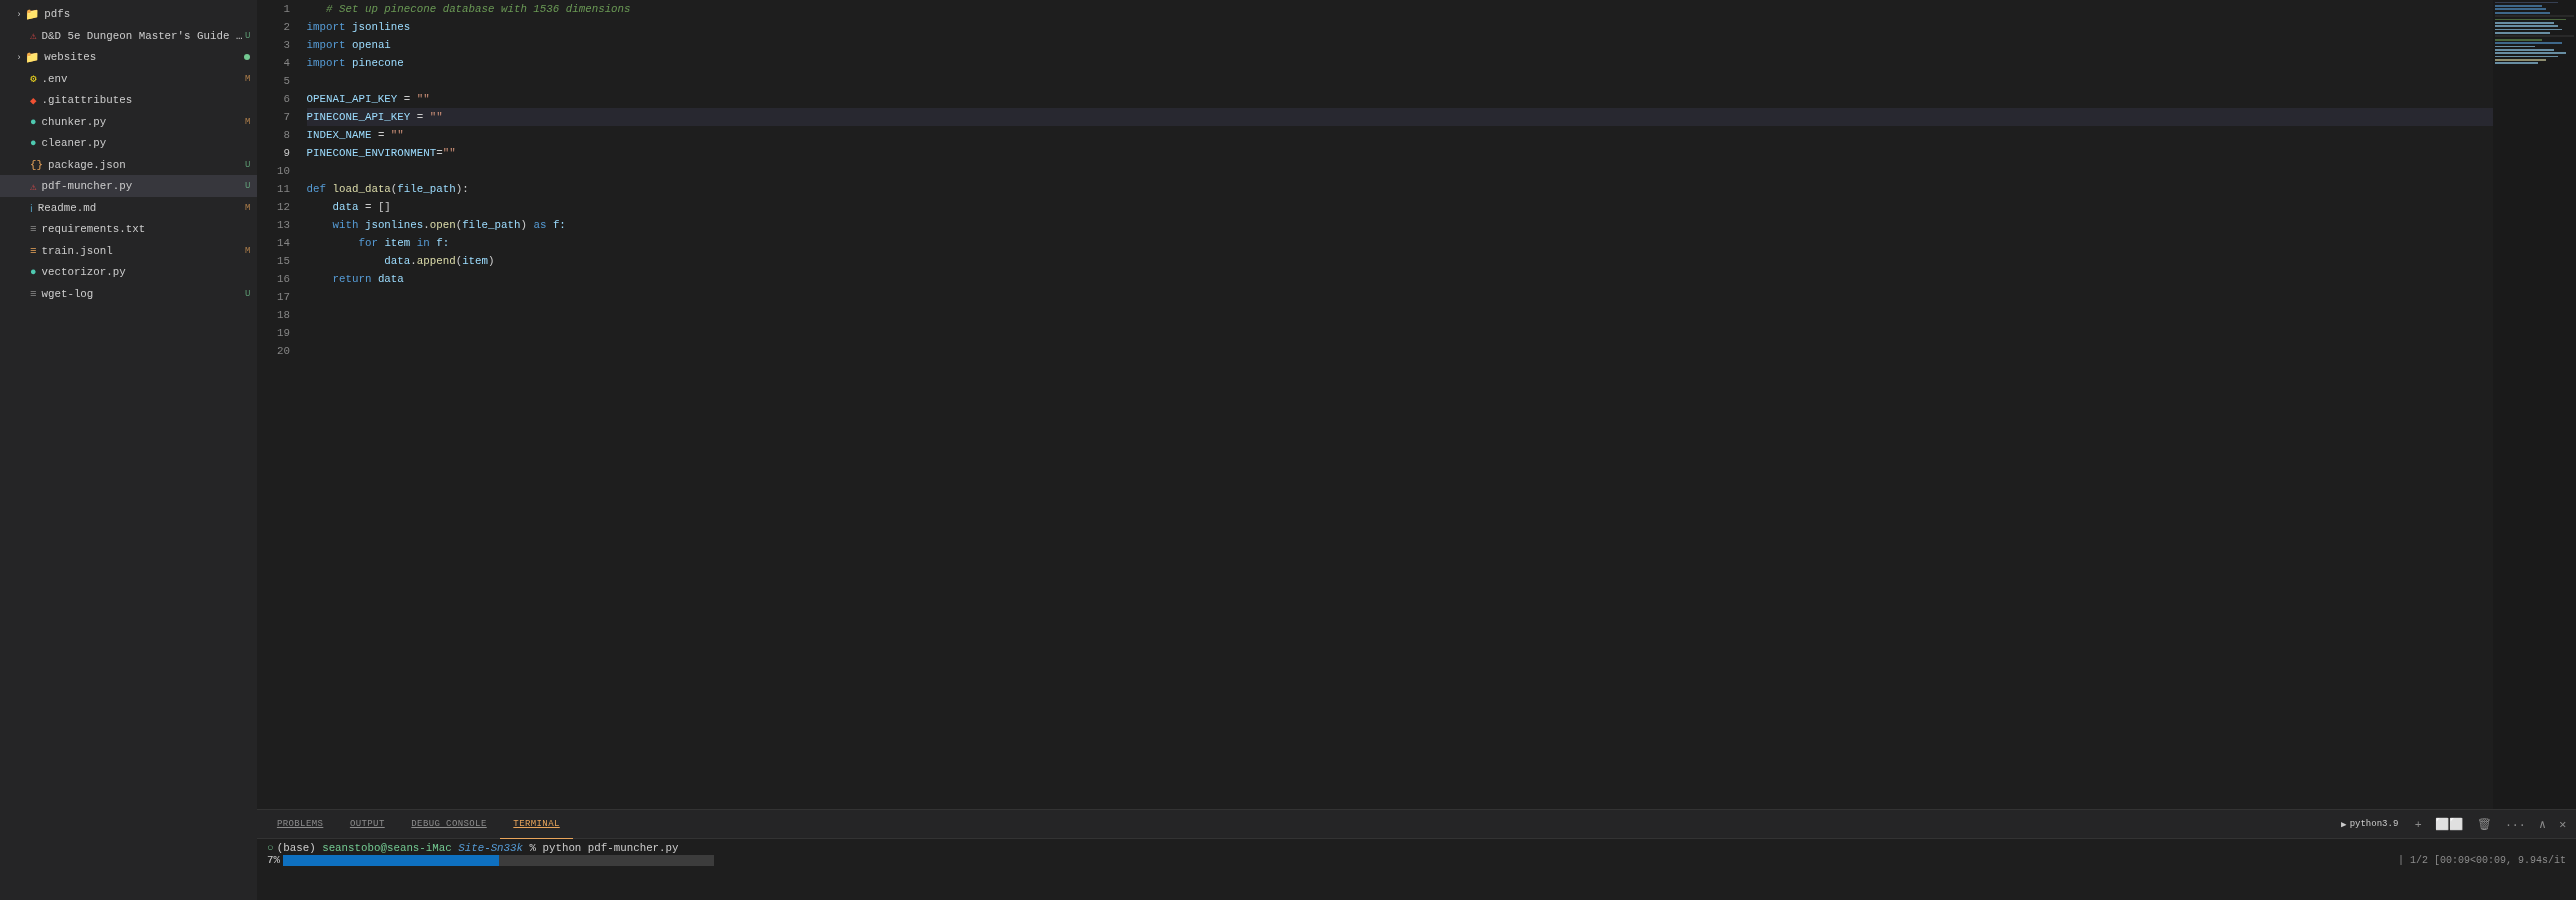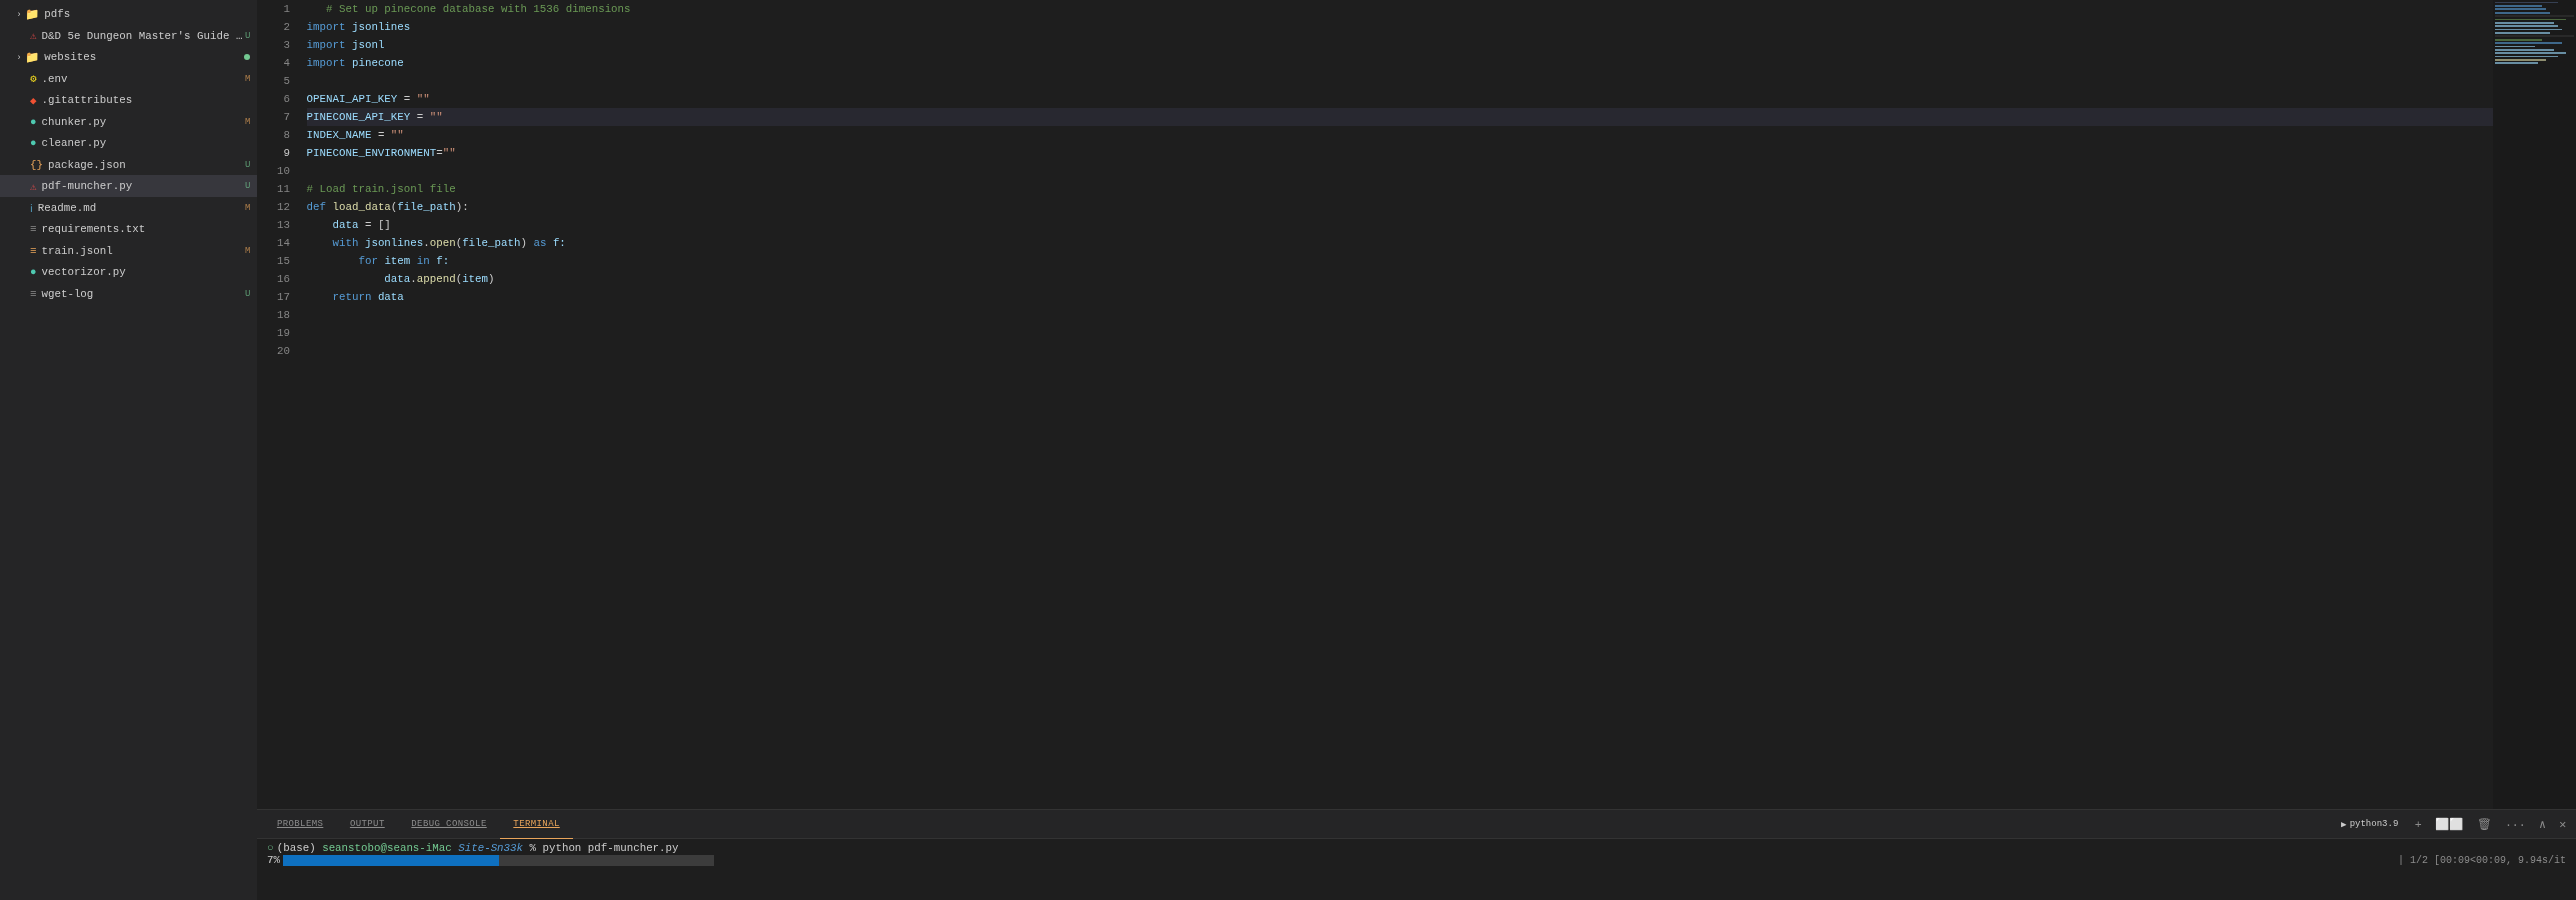--- a/index.html
+++ b/index.html
@@ -124,21 +124,21 @@
 
     .code-line.highlighted {
       background: #282830;
     }
 
     
     .kw { color: #569cd6; }
     .fn { color: #dcdcaa; }
     .str { color: #ce9178; }
     .var { color: #9cdcfe; }
-    .comment { color: #6a9955; }
+    .comment { color: #6a9955; font-style: italic; }
     .op { color: #cccccc; }
     .param { color: #9cdcfe; }
 
     
     .terminal-panel {
       height: 91px;
       background: #1e1e1e;
       border-top: 0.8px solid #333;
       display: flex;
       flex-direction: column;
@@ -383,21 +383,21 @@
 
       <div class="code-line">
         <span class="kw">import</span>
         <span>&nbsp;</span>
         <span class="var">jsonlines</span>
       </div>
 
       <div class="code-line">
         <span class="kw">import</span>
         <span>&nbsp;</span>
-        <span class="var">jsonl</span>
+        <span class="var">openai</span>
       </div>
 
       <div class="code-line">
         <span class="kw">import</span>
         <span>&nbsp;</span>
         <span class="var">pinecone</span>
       </div>
 
       <div class="code-line">&nbsp;</div>
 
@@ -427,23 +427,20 @@
       </div>
 
       <div class="code-line">
         <span class="var">PINECONE_ENVIRONMENT</span>
         <span class="op">=</span>
         <span class="str">""</span>
       </div>
 
       <div class="code-line">&nbsp;</div>
 
-      <div class="code-line">
-        <span class="comment"># Load train.jsonl file</span>
-      </div>
 
       <div class="code-line">
         <span class="kw">def</span>
         <span>&nbsp;</span>
         <span class="fn">load_data</span>
         <span class="op">(</span>
         <span class="param">file_path</span>
         <span class="op">):</span>
       </div>
 

